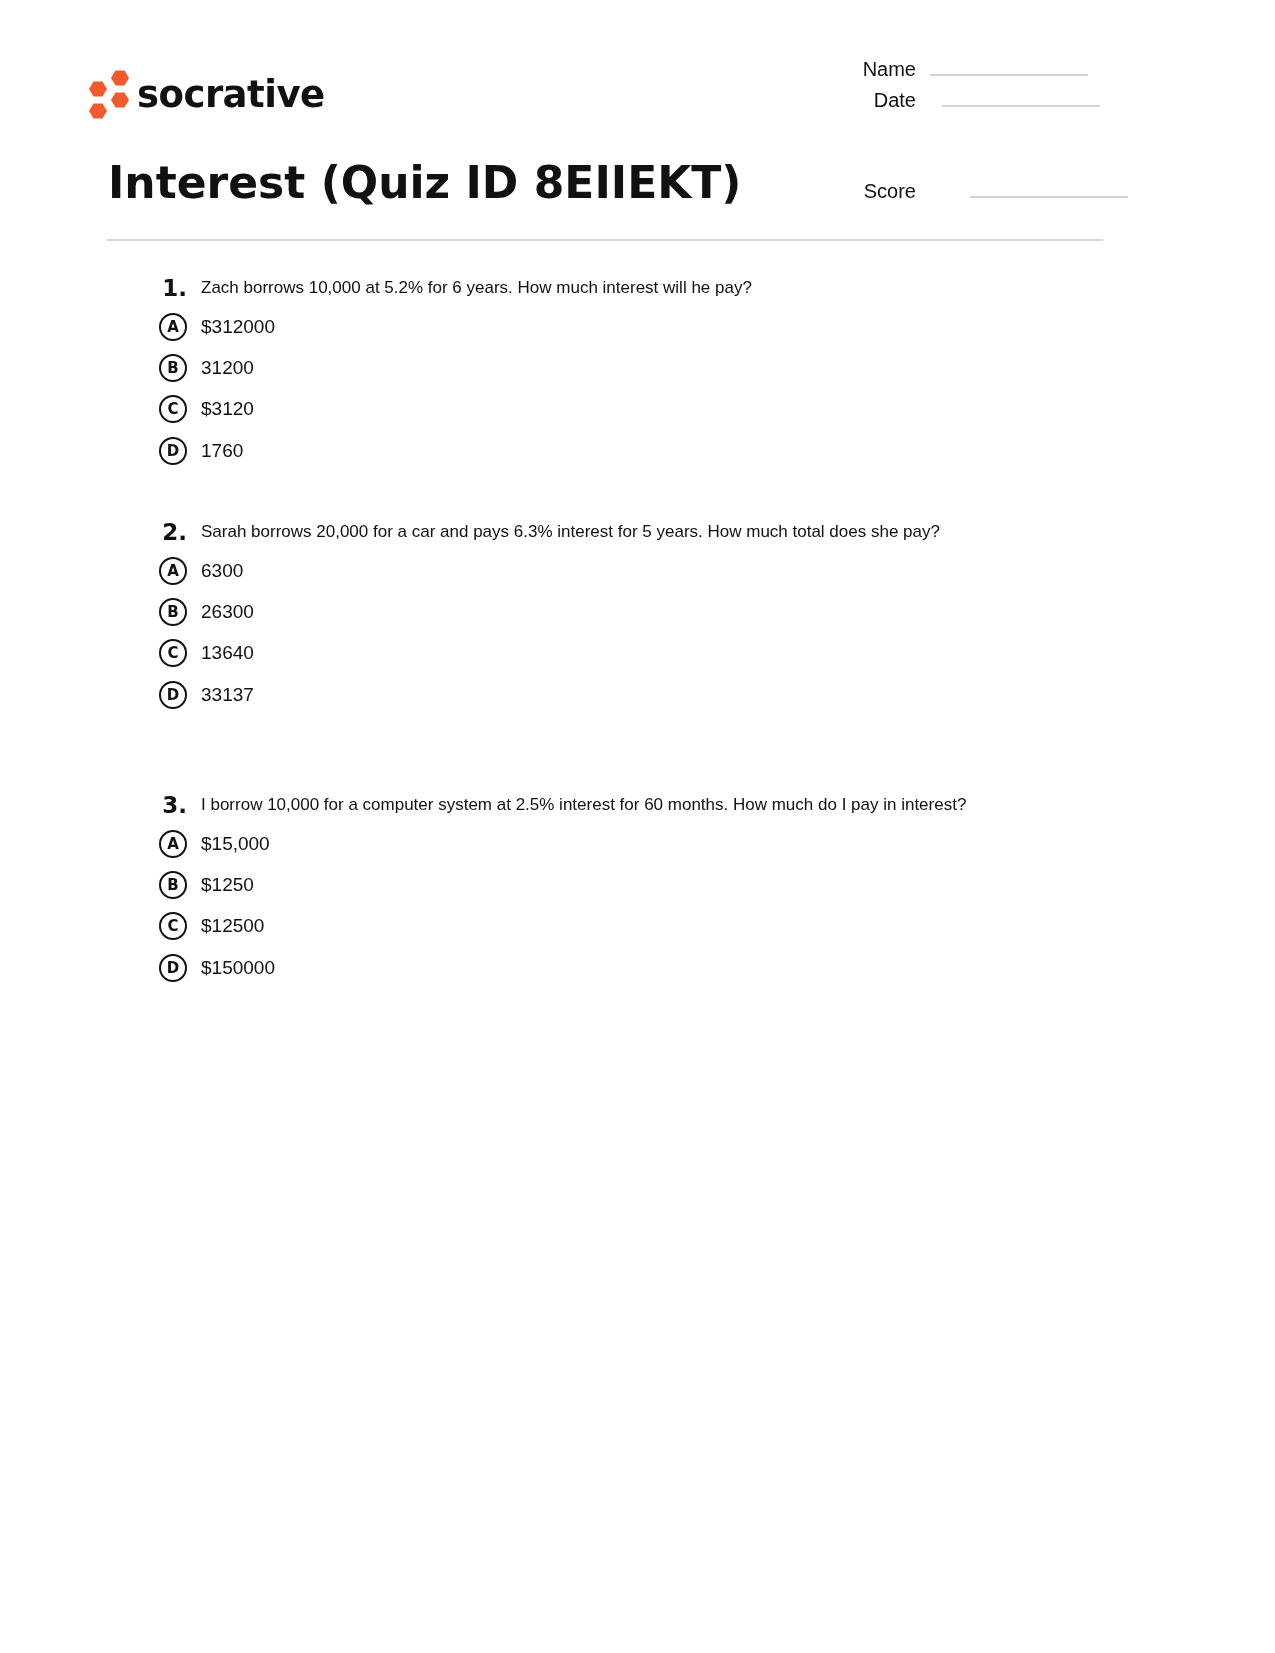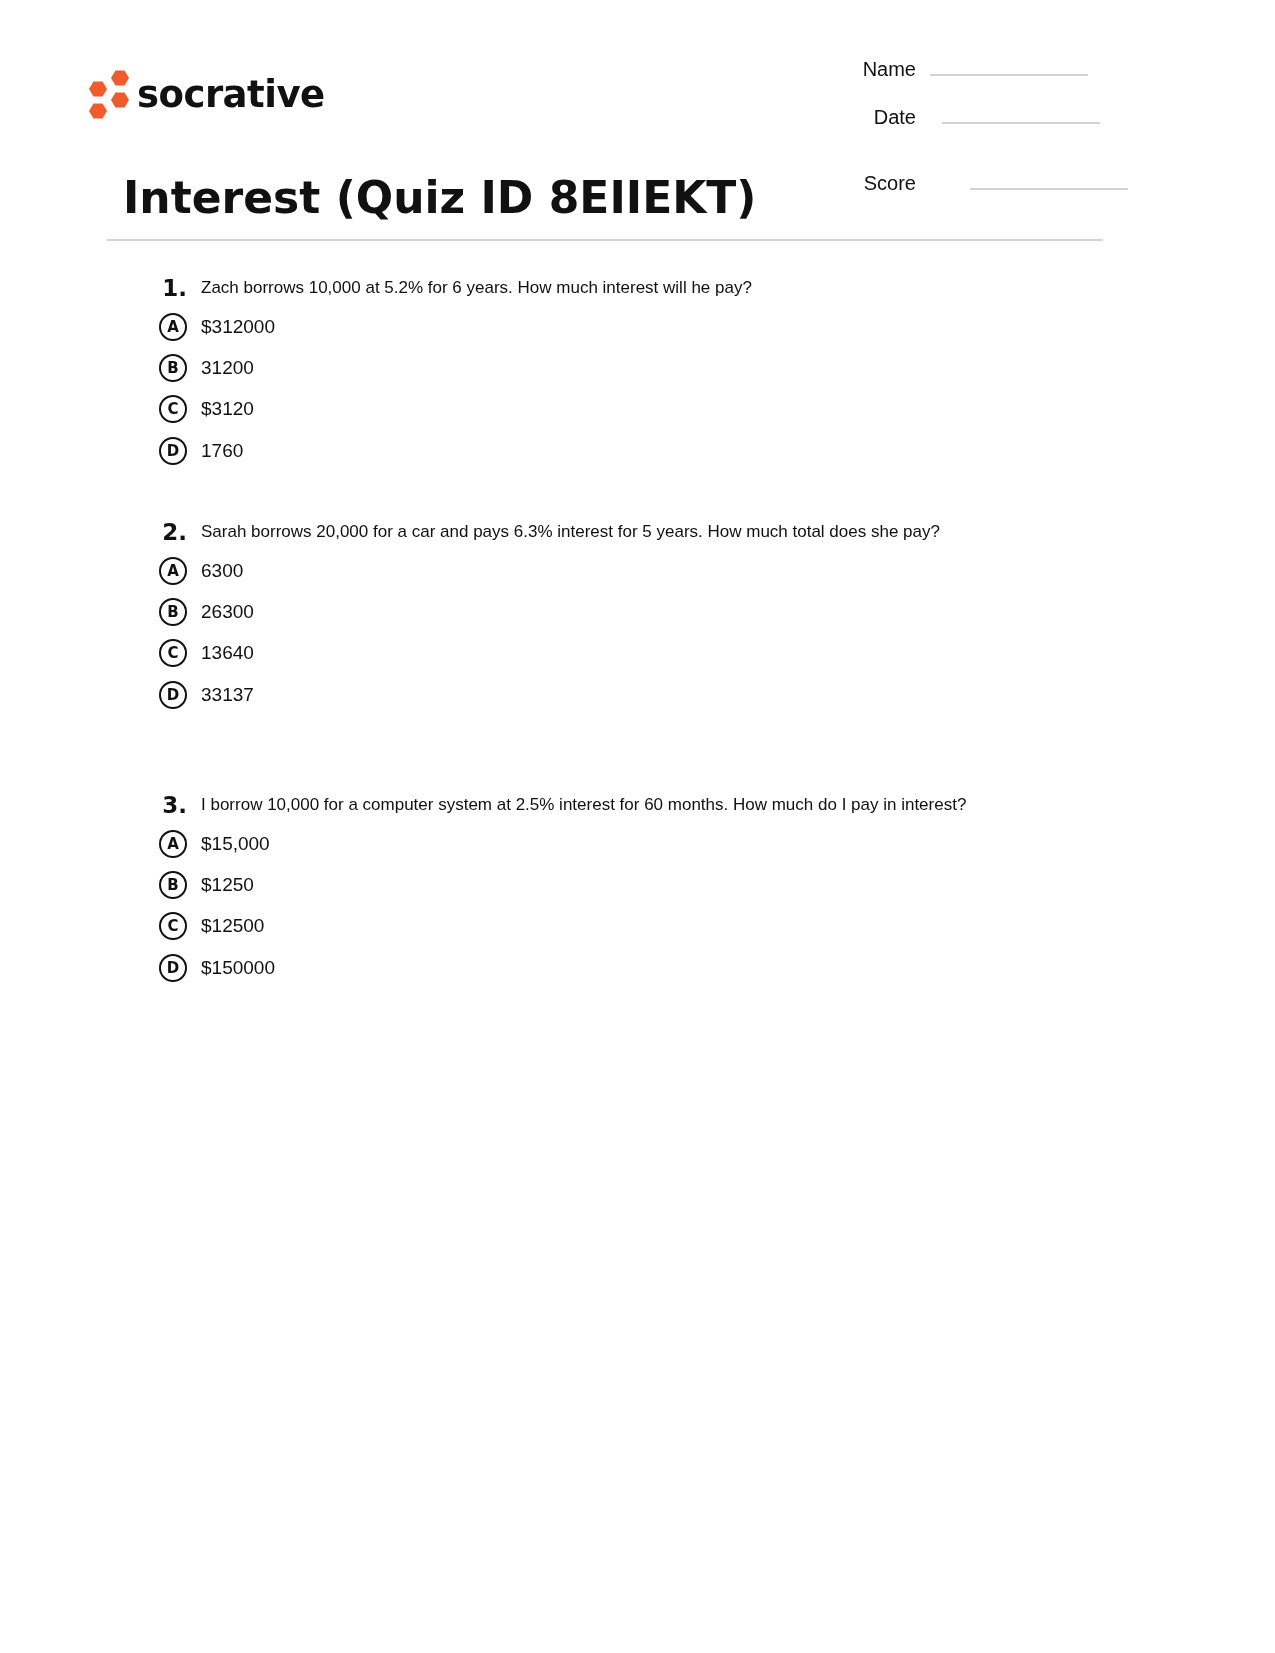--- a/index.html
+++ b/index.html
@@ -55,21 +55,21 @@
     .meta-line {
       width: 158px;
       height: 0;
       border-bottom: 2px solid #d3d3d3;
       margin-bottom: 5px;
     }
     .title {
       position: absolute;
       left: 107px;
       top: 156px;
-      margin: 16px;
+      margin: 1px;
       font-family: "DejaVu Sans", sans-serif;
       font-weight: bold;
       font-size: 44px;
       letter-spacing: 0px;
       color: #111111;
     }
     .divider {
       position: absolute;
       left: 107px;
       top: 239px;
@@ -144,25 +144,25 @@
       <polygon points="0,41 4.5,33.5 13.5,33.5 18,41 13.5,48.5 4.5,48.5" fill="#f15a2b"></polygon>
     </svg>
   </div>
   <span class="logo-text">socrative</span>
 </div>
 
 <div class="meta-row" style="left:810px; top:58px;">
   <span class="meta-label">Name</span>
   <span class="meta-line"></span>
 </div>
-<div class="meta-row" style="left:810px; top:106px;gap:12px;">
+<div class="meta-row" style="left:810px; top:89px;gap:12px;">
   <span class="meta-label">Date</span>
   <span class="meta-line"></span>
 </div>
-<div class="meta-row" style="left:810px; top:172px;gap:40px;">
+<div class="meta-row" style="left:810px; top:180px;gap:40px;">
   <span class="meta-label">Score</span>
   <span class="meta-line"></span>
 </div>
 
 <h1 class="title">Interest (Quiz ID 8EIIEKT)</h1>
 
 <div class="divider"></div>
 
 <div class="question" style="top:274px;">
   <div class="q-head">

